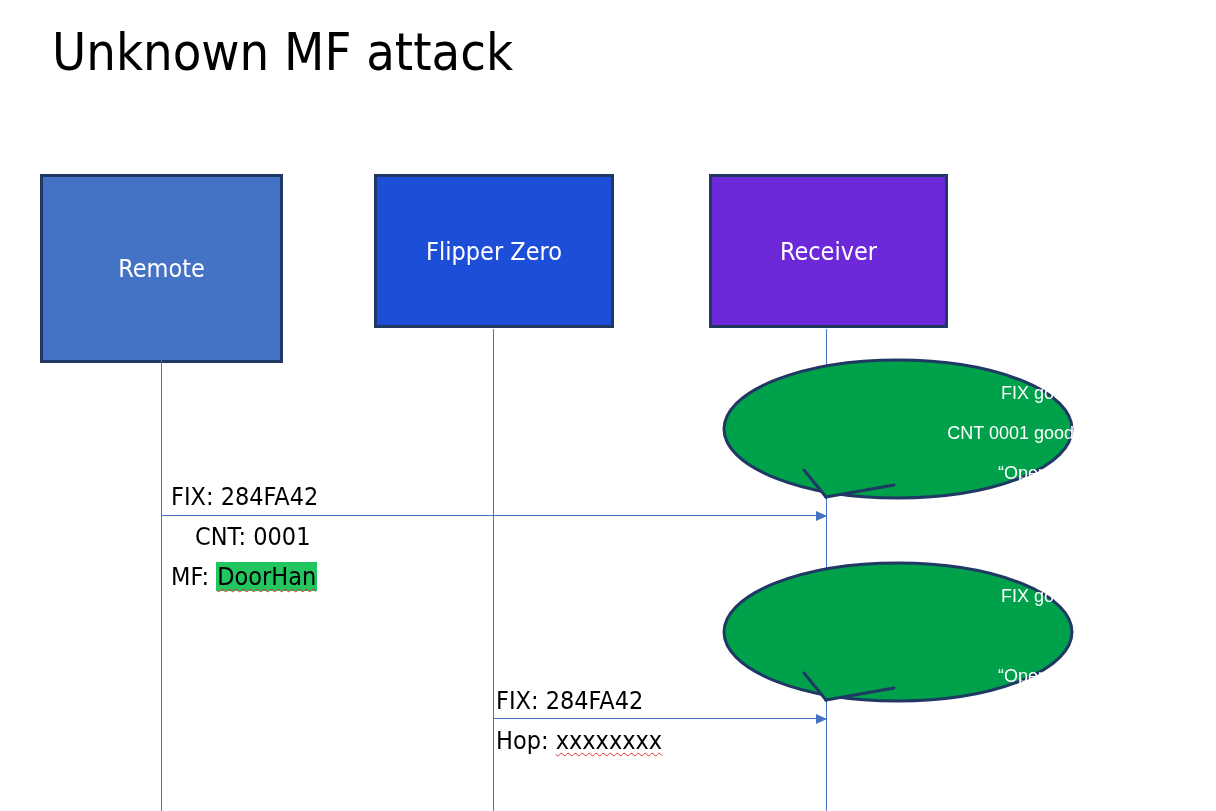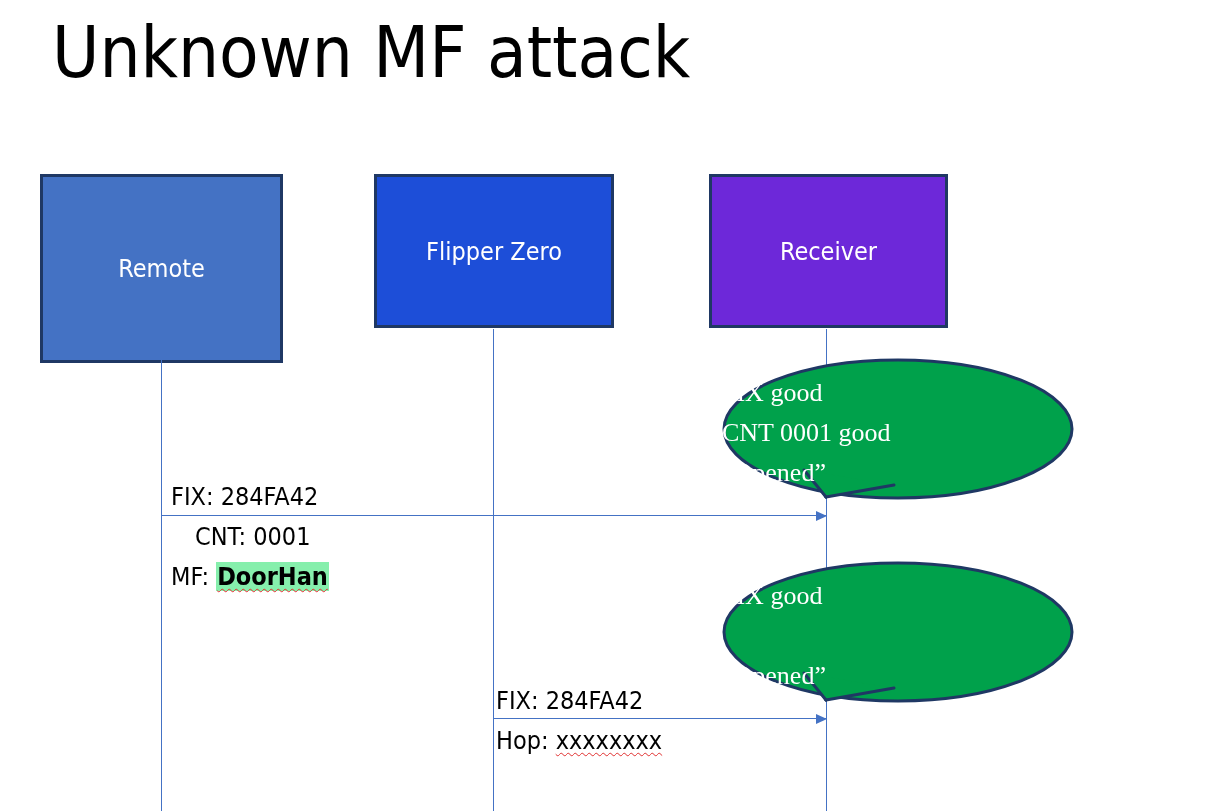--- a/index.html
+++ b/index.html
@@ -26,21 +26,21 @@
 
   
   #slide-title {
     position: absolute;
     left: 52px;
     top: 6px;
     width: 1000px;
     height: 96px;
     font-family: "DejaVu Sans Condensed", "DejaVu Sans", sans-serif;
     font-weight: 300;
-    font-size: 72px;
+    font-size: 52px;
     line-height: 92px;
     color: #000000;
     letter-spacing: 0px;
     white-space: nowrap;
   }
 
   
   .actor-box {
     position: absolute;
     box-sizing: border-box;
@@ -108,23 +108,22 @@
     white-space: nowrap;
   }
   #msg1-line1 { left: 171px; top: 477px; }
   #msg1-line2 { left: 171px; top: 517px; margin-left: 24px; }
   #msg1-line3 { left: 171px; top: 557px; }
   #msg2-line1 { left: 496px; top: 681px; }
   #msg2-line2 { left: 496px; top: 721px; }
   #msg2-line3 { left: 496px; top: 761px; }
 
   .hl {
-    background: #86efac;
+    background: #22c55e;
     padding: 0 1px;
-    font-weight: bold;
   }
   .squiggle {
     text-decoration: underline;
     text-decoration-style: wavy;
     text-decoration-color: #E03030;
     text-decoration-thickness: 1px;
     text-underline-offset: 3px;
   }
 
   
@@ -133,23 +132,23 @@
   }
   .bubble svg {
     position: absolute;
     left: 0; top: 0;
     display: block;
   }
   .bubble-text {
     position: absolute;
     left: 0;
     width: 100%;
-    text-align: left;
-    font-family: Liberation Serif, serif;
-    font-size: 26px;
+    text-align: right;
+    font-family: Liberation Sans, sans-serif;
+    font-size: 18px;
     line-height: 40px;
     color: #ffffff;
     white-space: nowrap;
     pointer-events: none;
   }
   #bubble-1 { left: 722px; top: 358px; width: 352px; height: 162px; }
   #bubble-2 { left: 722px; top: 561px; width: 352px; height: 162px; }
   #bubble-1 .bubble-text { top: 15px; }
   #bubble-2 .bubble-text { top: 15px; }
 </style>

